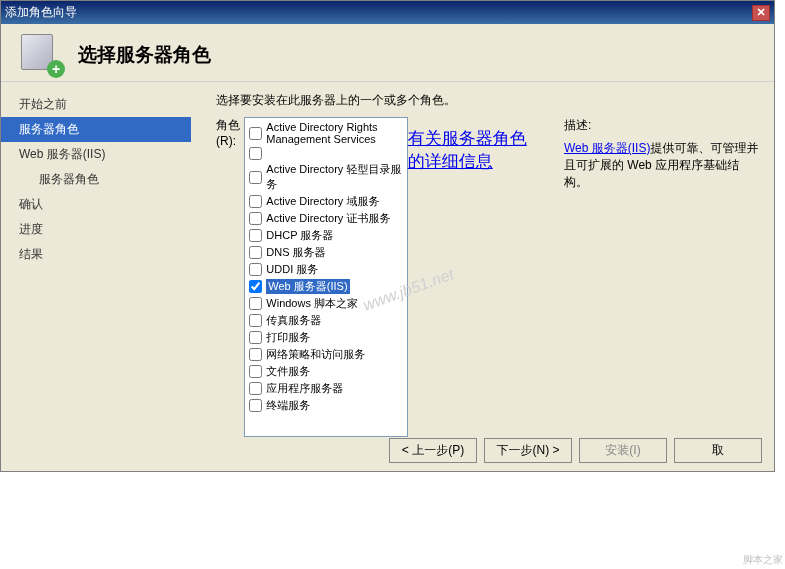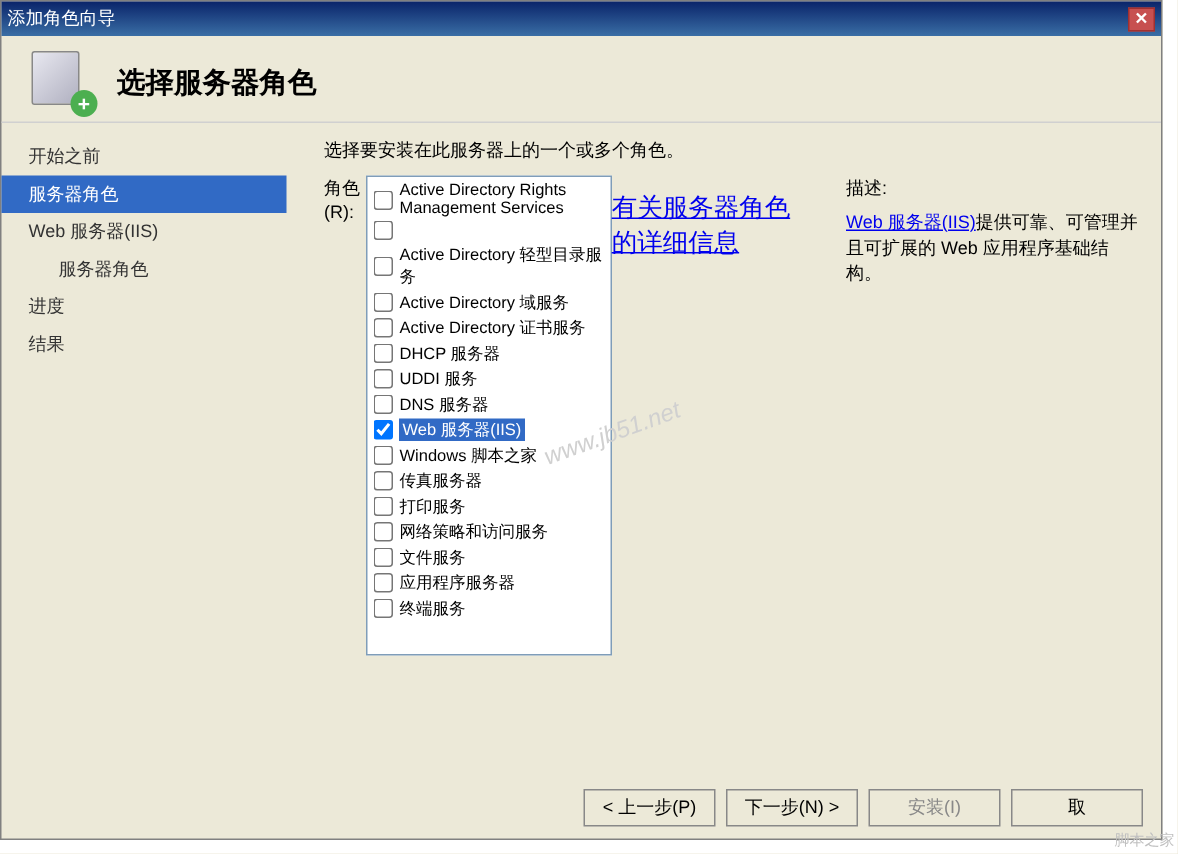--- a/index.html
+++ b/index.html
@@ -1,17 +1,17 @@
 <!DOCTYPE html>
 <html><head>
 <meta charset="utf-8">
 <style>
 * { box-sizing: border-box; margin: 0; padding: 0; }
 body { font-family: "Microsoft YaHei", SimSun, sans-serif; font-size: 12px; background: #fff; }
-.window { width: 775px; height: 560px; border: 1px solid #808080; background: #ece9d8; position: relative; }
+.window { width: 775px; height: 472px; border: 1px solid #808080; background: #ece9d8; position: relative; }
 .titlebar { background: linear-gradient(to bottom, #0a246a, #3a6ea5); color: #fff; padding: 3px 4px; font-size: 12px; display: flex; justify-content: space-between; align-items: center; }
 .titlebar .close { background: #c75050; width: 18px; height: 16px; display: flex; align-items: center; justify-content: center; border: 1px solid #a03030; font-weight: bold; font-size: 11px; cursor: pointer; }
 .header { display: flex; align-items: center; padding: 10px 20px 5px 20px; border-bottom: 1px solid #d0d0d0; }
 .header-icon { width: 42px; height: 42px; margin-right: 15px; position: relative; }
 .header-icon .server { width: 32px; height: 36px; background: linear-gradient(135deg, #e8e8f0, #b0b0c0); border: 1px solid #888; border-radius: 2px; }
 .header-icon .plus { position: absolute; bottom: -2px; right: -2px; width: 18px; height: 18px; background: #4caf50; border-radius: 50%; display: flex; align-items: center; justify-content: center; color: #fff; font-weight: bold; font-size: 14px; }
 .header h1 { font-size: 19px; font-weight: bold; }
 .body { display: flex; height: 440px; }
 .sidebar { width: 190px; padding: 10px 0; }
 .sidebar-item { padding: 4px 18px; cursor: pointer; color: #333; }
@@ -53,20 +53,21 @@
     </div>
     <h1>选择服务器角色</h1>
   </div>
 
   <div class="body">
     <div class="sidebar" id="sidebar">
         <div class="sidebar-item">开始之前</div>
         <div class="sidebar-item active">服务器角色</div>
         <div class="sidebar-item">Web 服务器(IIS)</div>
         <div class="sidebar-item indent">服务器角色</div>
+        <div class="sidebar-item">确认</div>
         <div class="sidebar-item">进度</div>
         <div class="sidebar-item">结果</div>
       </div>
 
     <div class="main">
       <div class="instruction">选择要安装在此服务器上的一个或多个角色。</div>
       <div class="main-row">
         <div class="roles-col">
           <div class="roles-label">角色(R):</div>
           <div class="roles-list" id="roles-list">
@@ -88,25 +89,25 @@
               <div class="role-item">
                 <input type="checkbox" style="">
                 <span>Active Directory 证书服务</span>
               </div>
               <div class="role-item">
                 <input type="checkbox" style="">
                 <span>DHCP 服务器</span>
               </div>
               <div class="role-item">
                 <input type="checkbox" style="">
-                <span>UDDI 服务</span>
+                <span>DNS 服务器</span>
               </div>
               <div class="role-item">
                 <input type="checkbox" style="">
-                <span>DNS 服务器</span>
+                <span>UDDI 服务</span>
               </div>
               <div class="role-item selected">
                 <input type="checkbox" checked="" style="">
                 <span>Web 服务器(IIS)</span>
               </div>
               <div class="role-item">
                 <input type="checkbox" style="">
                 <span>Windows 脚本之家</span>
               </div>
               <div class="role-item">

